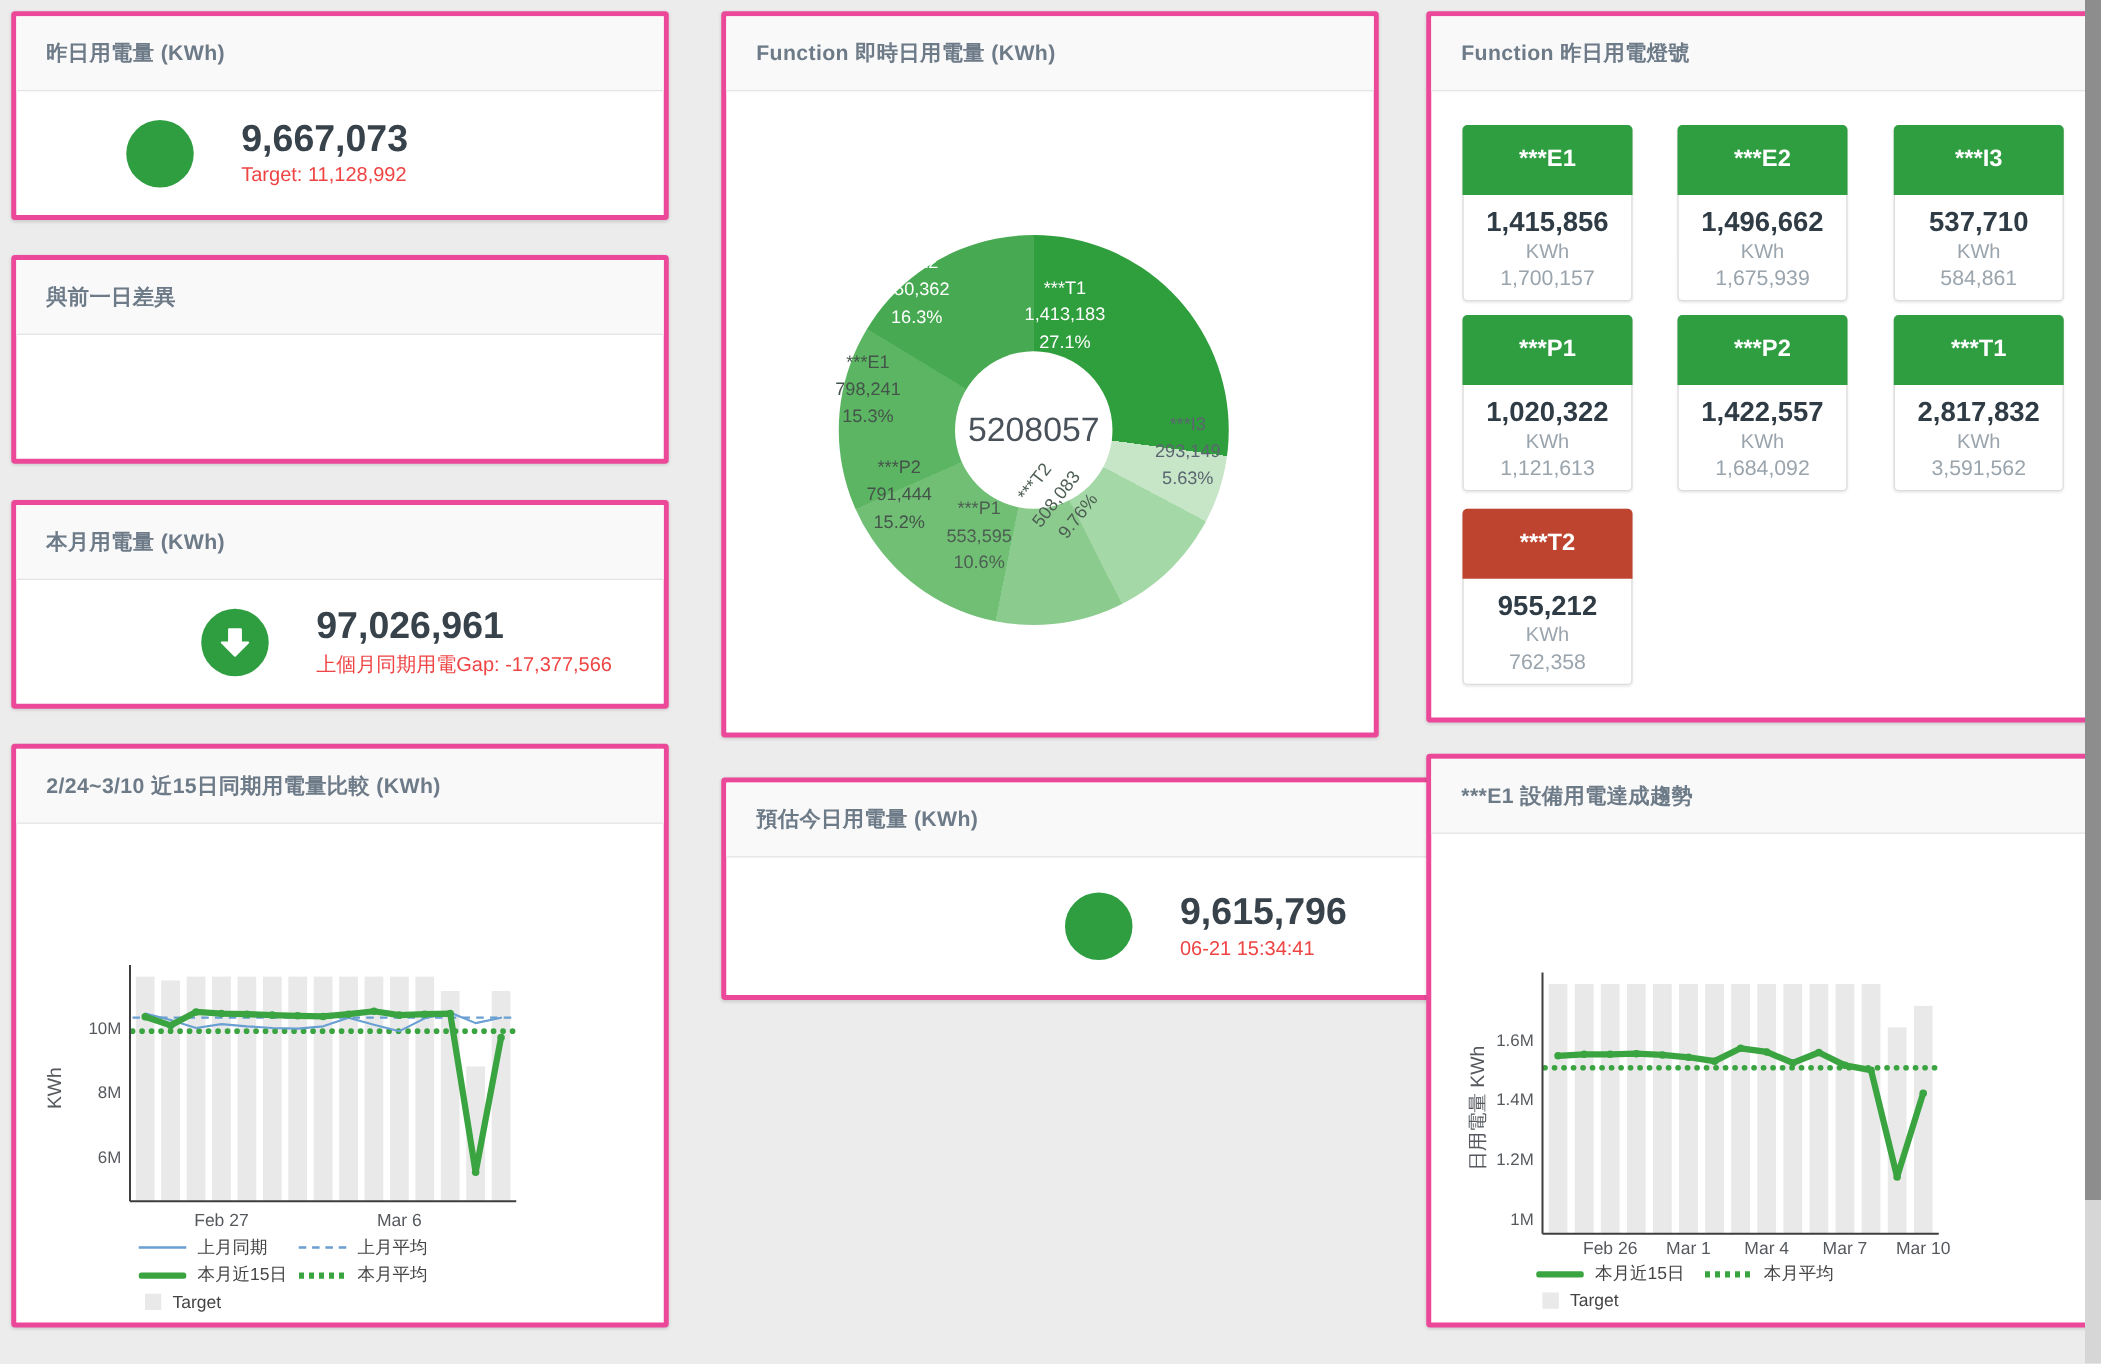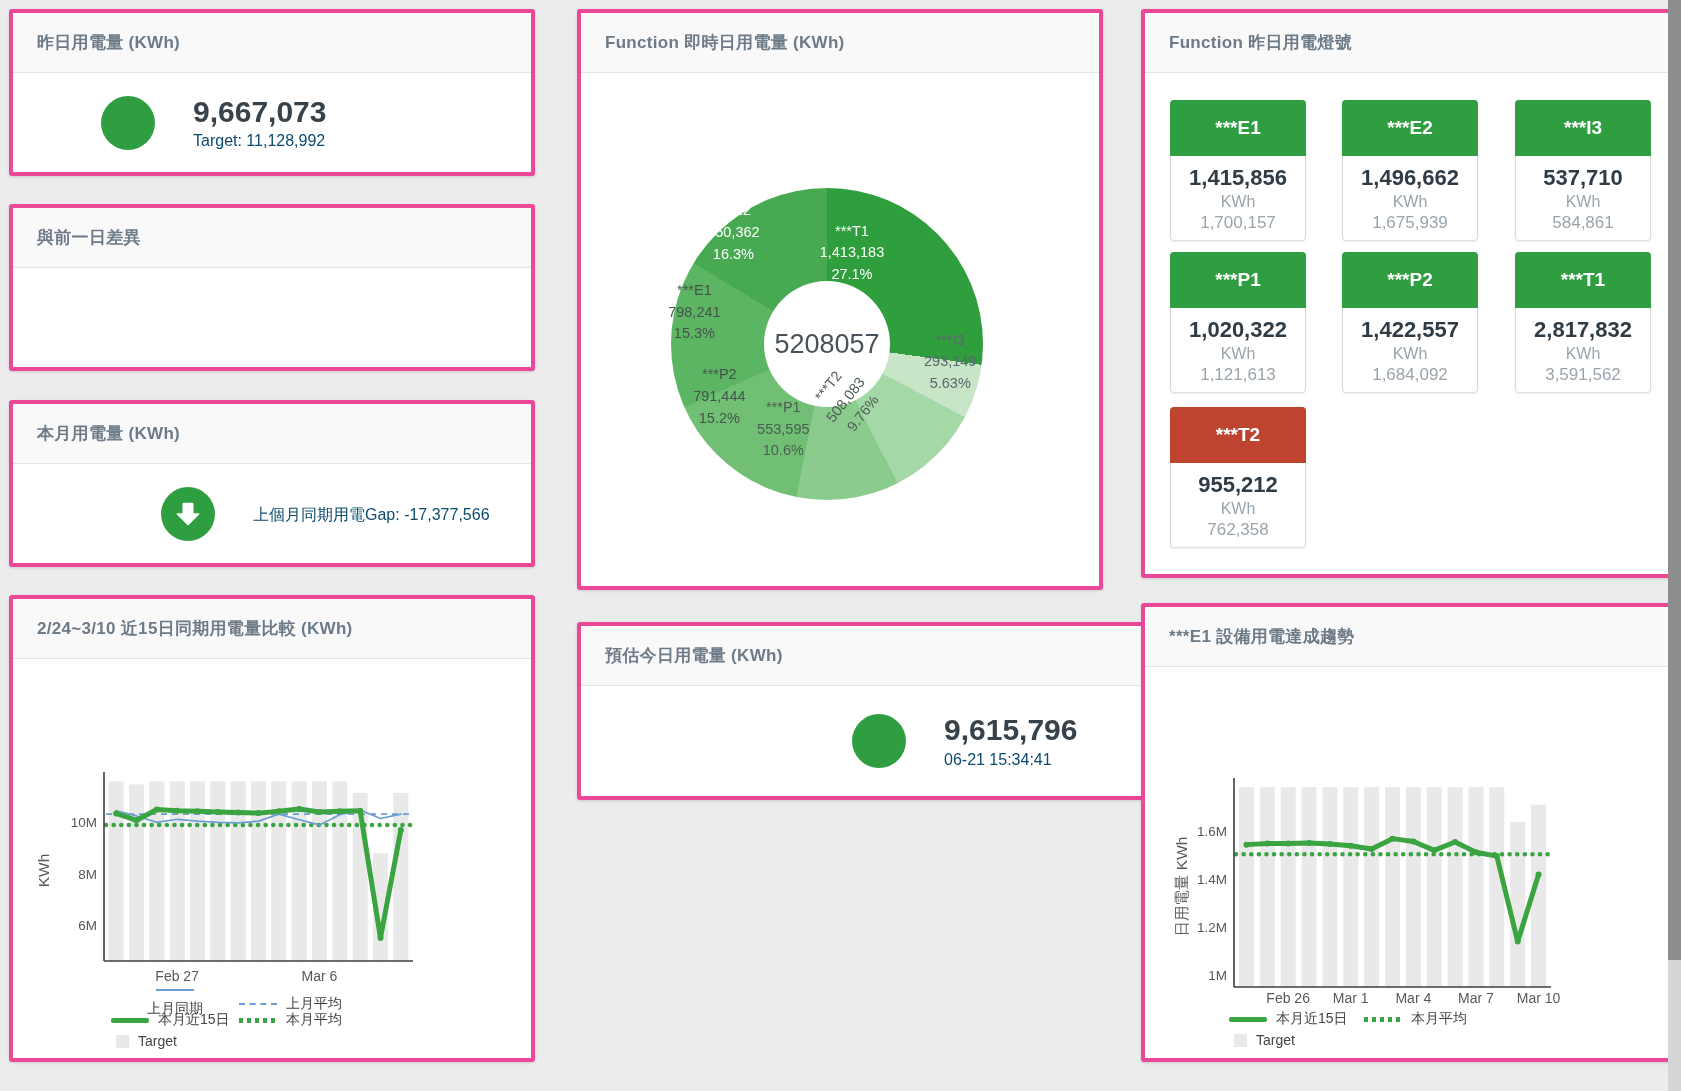--- a/index.html
+++ b/index.html
@@ -9,21 +9,21 @@
   .phead{height:60px;background:#f9f9f9;border-bottom:1px solid #e4e4e4;display:flex;align-items:center;padding:0 24px;box-sizing:border-box;}
   .ptitle{font-size:17px;font-weight:700;color:#6d7a87;letter-spacing:.3px;white-space:nowrap;}
   .pbody{position:absolute;left:0;right:0;top:60px;bottom:0;}
   
   .stat-row{height:100%;display:flex;align-items:center;}
   .stat-ind{width:54px;height:54px;border-radius:50%;flex:0 0 54px;display:flex;align-items:center;justify-content:center;}
   .stat-ind svg{width:28px;height:28px;}
   .stat-ind path{fill:#fff;stroke:#fff;stroke-width:1.5;stroke-linejoin:round;}
   .stat-text{margin-left:38px;}
   .stat-value{font-size:30px;font-weight:700;color:#37424b;line-height:1.15;white-space:nowrap;}
-  .stat-sub{font-size:16px;color:#0c4a6e;margin-top:3px;white-space:nowrap;}
+  .stat-sub{font-size:16px;color:#ef4444;margin-top:3px;white-space:nowrap;}
   
   .donut{position:absolute;width:312px;height:312px;}
   .donut-ring{position:absolute;inset:0;border-radius:50%;}
   .donut-hole{position:absolute;left:93px;top:93px;width:126px;height:126px;border-radius:50%;background:#fff;
               display:flex;align-items:center;justify-content:center;}
   .donut-hole span{font-size:27px;color:#49525a;}
   .dlabel{position:absolute;text-align:center;font-size:14.5px;line-height:1.5;white-space:nowrap;}
   
   .tile{position:absolute;width:136px;height:141px;background:#fff;border:1px solid #dcdcdc;border-radius:4px;
         box-sizing:border-box;text-align:center;box-shadow:0 1px 2px rgba(0,0,0,.08);}
@@ -83,20 +83,21 @@
       <span class="ptitle">本月用電量 (KWh)</span>
     </div>
     <div class="pbody">
       <div class="stat-row" style="padding-left:148px;">
         <div class="stat-ind" style="background: rgb(47, 158, 65);">
           <svg viewBox="0 0 24 24" style="transform: rotate(180deg);">
               <path d="M12 3 L21 12 H16 V21 H8 V12 H3 Z"></path>
             </svg>
         </div>
         <div class="stat-text">
+          <div class="stat-value">97,026,961</div>
           <div class="stat-sub">上個月同期用電Gap: -17,377,566</div>
         </div>
       </div>
     </div>
   </div>
 
   <div class="panel" style="left:9px;top:595px;width:526px;height:467px;">
     <div class="phead">
       <span class="ptitle">2/24~3/10 近15日同期用電量比較 (KWh)</span>
     </div>
@@ -138,21 +139,21 @@
         <line x1="91" x2="91" y1="173" y2="362" stroke="#3e3e3e" stroke-width="1.6"></line>
         <line x1="91" x2="400" y1="362" y2="362" stroke="#3e3e3e" stroke-width="1.6"></line>
         <text x="84" y="331.0567375886525" text-anchor="end" class="tick">6M</text>
         <text x="84" y="279.709219858156" text-anchor="end" class="tick">8M</text>
         <text x="84" y="228.36170212765958" text-anchor="end" class="tick">10M</text>
         <text x="164.16666666666666" y="382" text-anchor="middle" class="xlab">Feb 27</text>
         <text x="306.5" y="382" text-anchor="middle" class="xlab">Mar 6</text>
         <text x="36" y="271.5" text-anchor="middle" class="ytitle" transform="rotate(-90 36 271.5)">KWh</text>
       </svg>
     <div class="legend" style="left:98px;top:390px;">
-      <div class="litem" style="width:128px;flex-direction:column;">
+      <div class="litem" style="width:128px;">
         <span class="sw sw-line" style="background: rgb(105, 159, 210);"></span>
         <span>上月同期</span>
       </div>
       <div class="litem">
         <span class="sw sw-dash" style="border-top-color: rgb(105, 159, 210);"></span>
         <span>上月平均</span>
       </div>
     </div>
     <div class="legend" style="left:98px;top:412px;">
       <div class="litem" style="width:128px;">

